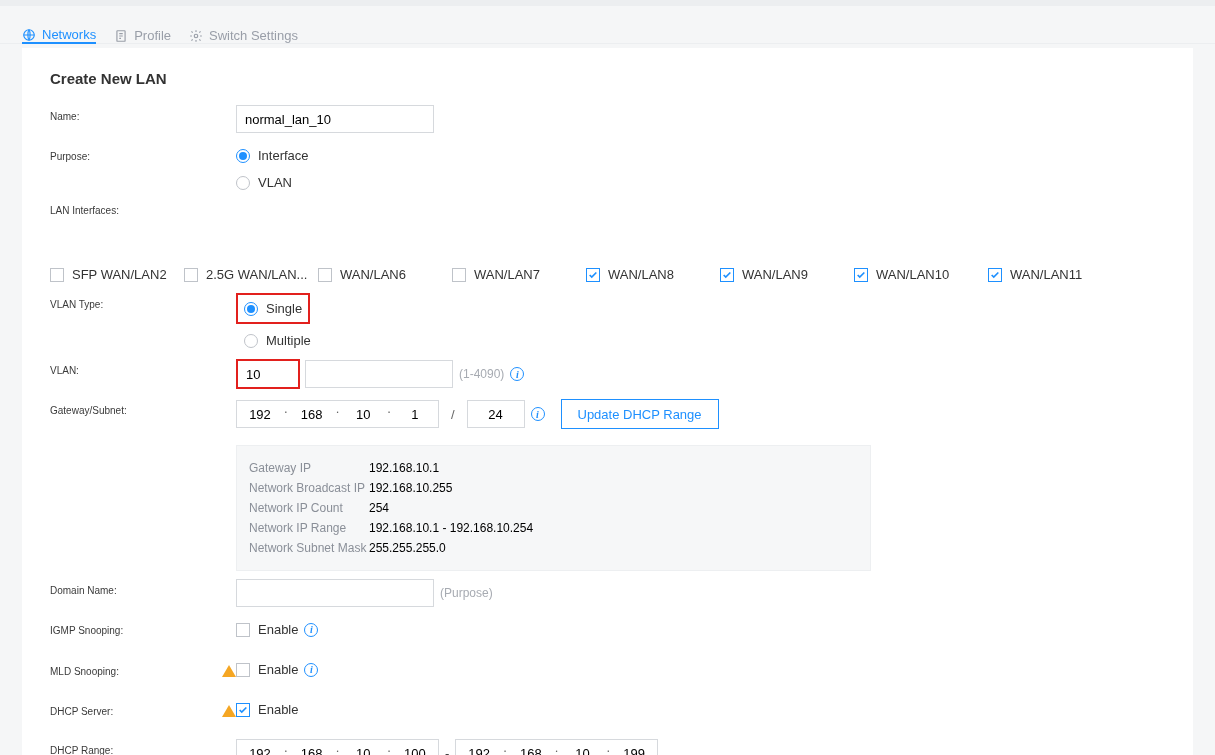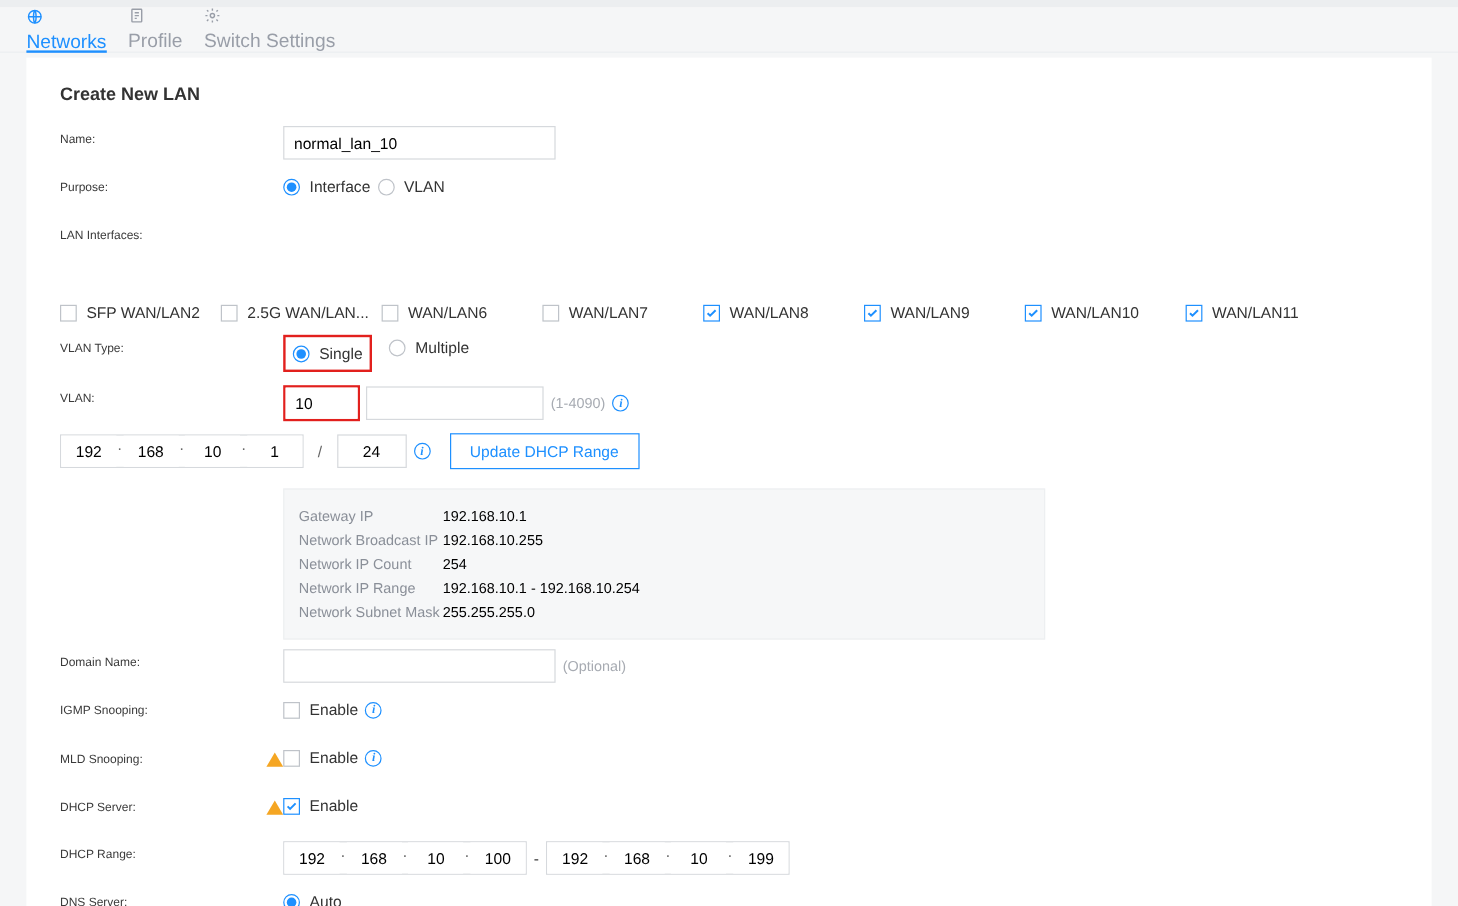--- a/index.html
+++ b/index.html
@@ -15,27 +15,26 @@
     background: #f5f6f7;
     padding: 0 22px;
     height: 38px;
     display: flex;
     align-items: center;
     gap: 18px;
     border-bottom: 1px solid #eceef0;
   }
   .tab {
     display: flex;
-    align-items: flex-start;
+    align-items: flex-end;
     gap: 6px;
     height: 100%;
     color: #999ea8;
     cursor: pointer;
-    font-size: 16px;
-    flex-direction: column;
+    font-size: 13px;
   }
   .tab.active {
     color: #1e90ff;
     border-bottom: 2px solid #1e90ff;
     margin-bottom: -1px;
   }
   .tab-icon {
     width: 14px; height: 14px;
     display: inline-flex; align-items: center; justify-content: center;
   }
@@ -65,27 +64,27 @@
     font-size: 10px;
     color: #3a3a3a;
   }
   .value-col {
     flex: 1;
     display: flex;
     flex-wrap: wrap;
     align-items: center;
     gap: 6px;
   }
-  .vstack { flex-direction: row; align-items: flex-start; gap: 6px; }
+  .vstack { flex-direction: column; align-items: flex-start; gap: 6px; }
   input[type=text].txt {
     height: 28px;
     border: 1px solid #d6d9dd;
     padding: 0 8px;
     font-size: 13px;
-    width: 227px;
+    width: 198px;
     outline: none;
   }
   .radio, .chk {
     display: inline-flex; align-items: center; gap: 8px;
     cursor: pointer;
     padding: 3px 0;
     font-size: 13px;
   }
   .radio-dot {
     width: 14px; height: 14px; border-radius: 50%;
@@ -311,20 +310,21 @@
       <span class="redbox" style="padding:0;">
         <input type="text" class="mini-input" style="border: none; width: 60px; height: 26px; text-align: left; padding: 0px 8px;" value="10">
       </span>
       <input type="text" class="txt" style="width: 148px; margin-left: -1px;" value="">
       <span class="hint">(1-4090)</span>
       <span class="info-icon">i</span>
     </div>
   </div>
 
   <div class="row" style="margin-top:6px;">
+    <div class="label-col">Gateway/Subnet:</div>
     <div class="value-col">
       <span class="ip-group">
         <input value="192" style="">
           <span class="dot">.</span>
         <input value="168" style="">
           <span class="dot">.</span>
         <input value="10" style="">
           <span class="dot">.</span>
         <input value="1" style="">
       </span>
@@ -360,21 +360,21 @@
             <div class="v">255.255.255.0</div>
           </div>
         </div>
     </div>
   </div>
 
   <div class="row" style="margin-top:8px;">
     <div class="label-col">Domain Name:</div>
     <div class="value-col">
       <input type="text" class="txt" value="" style="">
-      <span class="hint">(Optional)</span>
+      <span class="hint">(Purpose)</span>
     </div>
   </div>
 
   <div class="row">
     <div class="label-col">IGMP Snooping:</div>
     <div class="value-col">
       <label class="chk">
         <span class="chk-box"></span>
         <span>Enable</span>
       </label>

